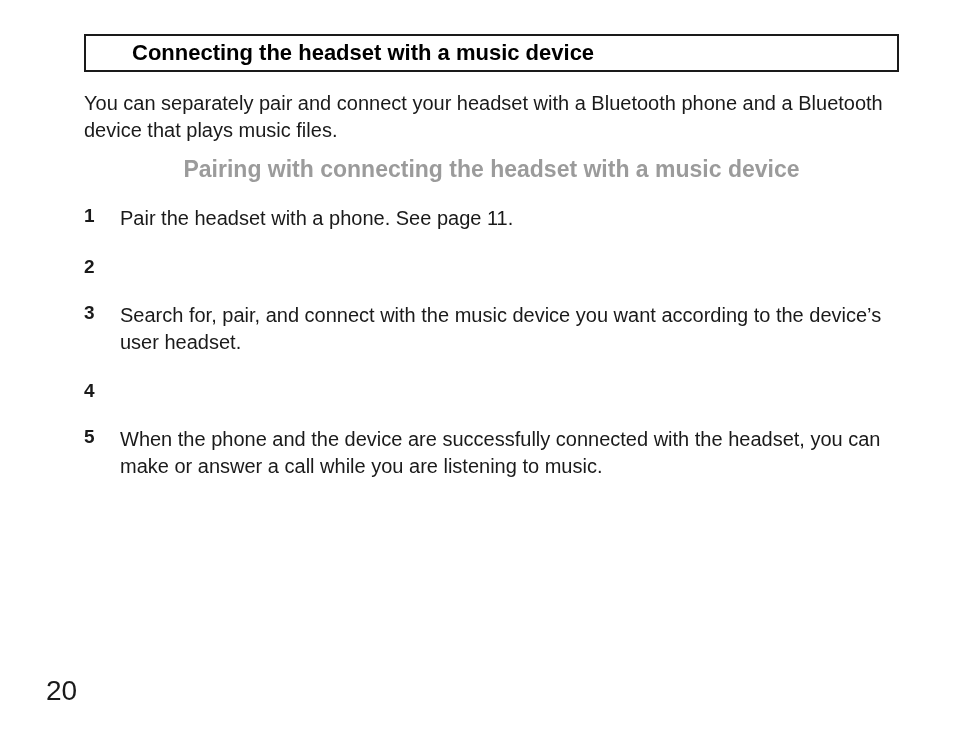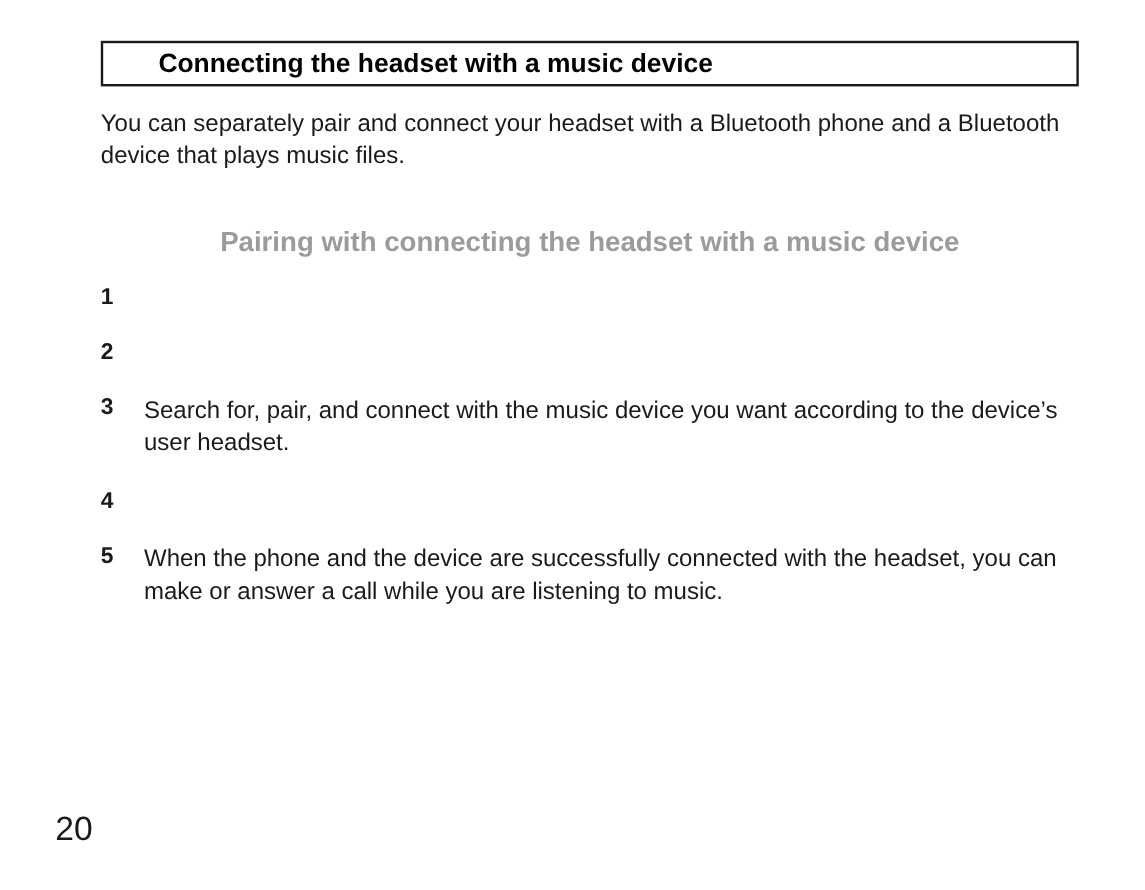--- a/index.html
+++ b/index.html
@@ -36,21 +36,21 @@
     display: flex;
     align-items: center;
     padding-left: 18px;
     font-weight: bold;
     font-size: 22px;
     color: #000;
   }
   .intro {
     font-size: 20px;
     line-height: 1.35;
-    margin-bottom: 44px;
+    margin-bottom: 12px;
   }
   .subheading {
     font-size: 23px;
     font-weight: bold;
     color: #9b9b9b;
     margin-bottom: 22px;
     text-align: center;
   }
   .steps {
     list-style: none;
@@ -91,20 +91,21 @@
     <div class="section-title">Connecting the headset with a music device</div>
   </div>
 
   <div class="intro">You can separately pair and connect your headset with a Bluetooth phone and a Bluetooth device that plays music files.</div>
 
   <div class="subheading">Pairing with connecting the headset with a music device</div>
 
   <ol class="steps">
     <li>
       <span class="step-num">1</span>
+      <span class="step-text">Pair the headset with a phone. See page 11.</span>
     </li>
     <li>
       <span class="step-num">2</span>
     </li>
     <li>
       <span class="step-num">3</span>
       <span class="step-text">Search for, pair, and connect with the music device you want according to the device’s user headset.</span>
     </li>
     <li>
       <span class="step-num">4</span>

